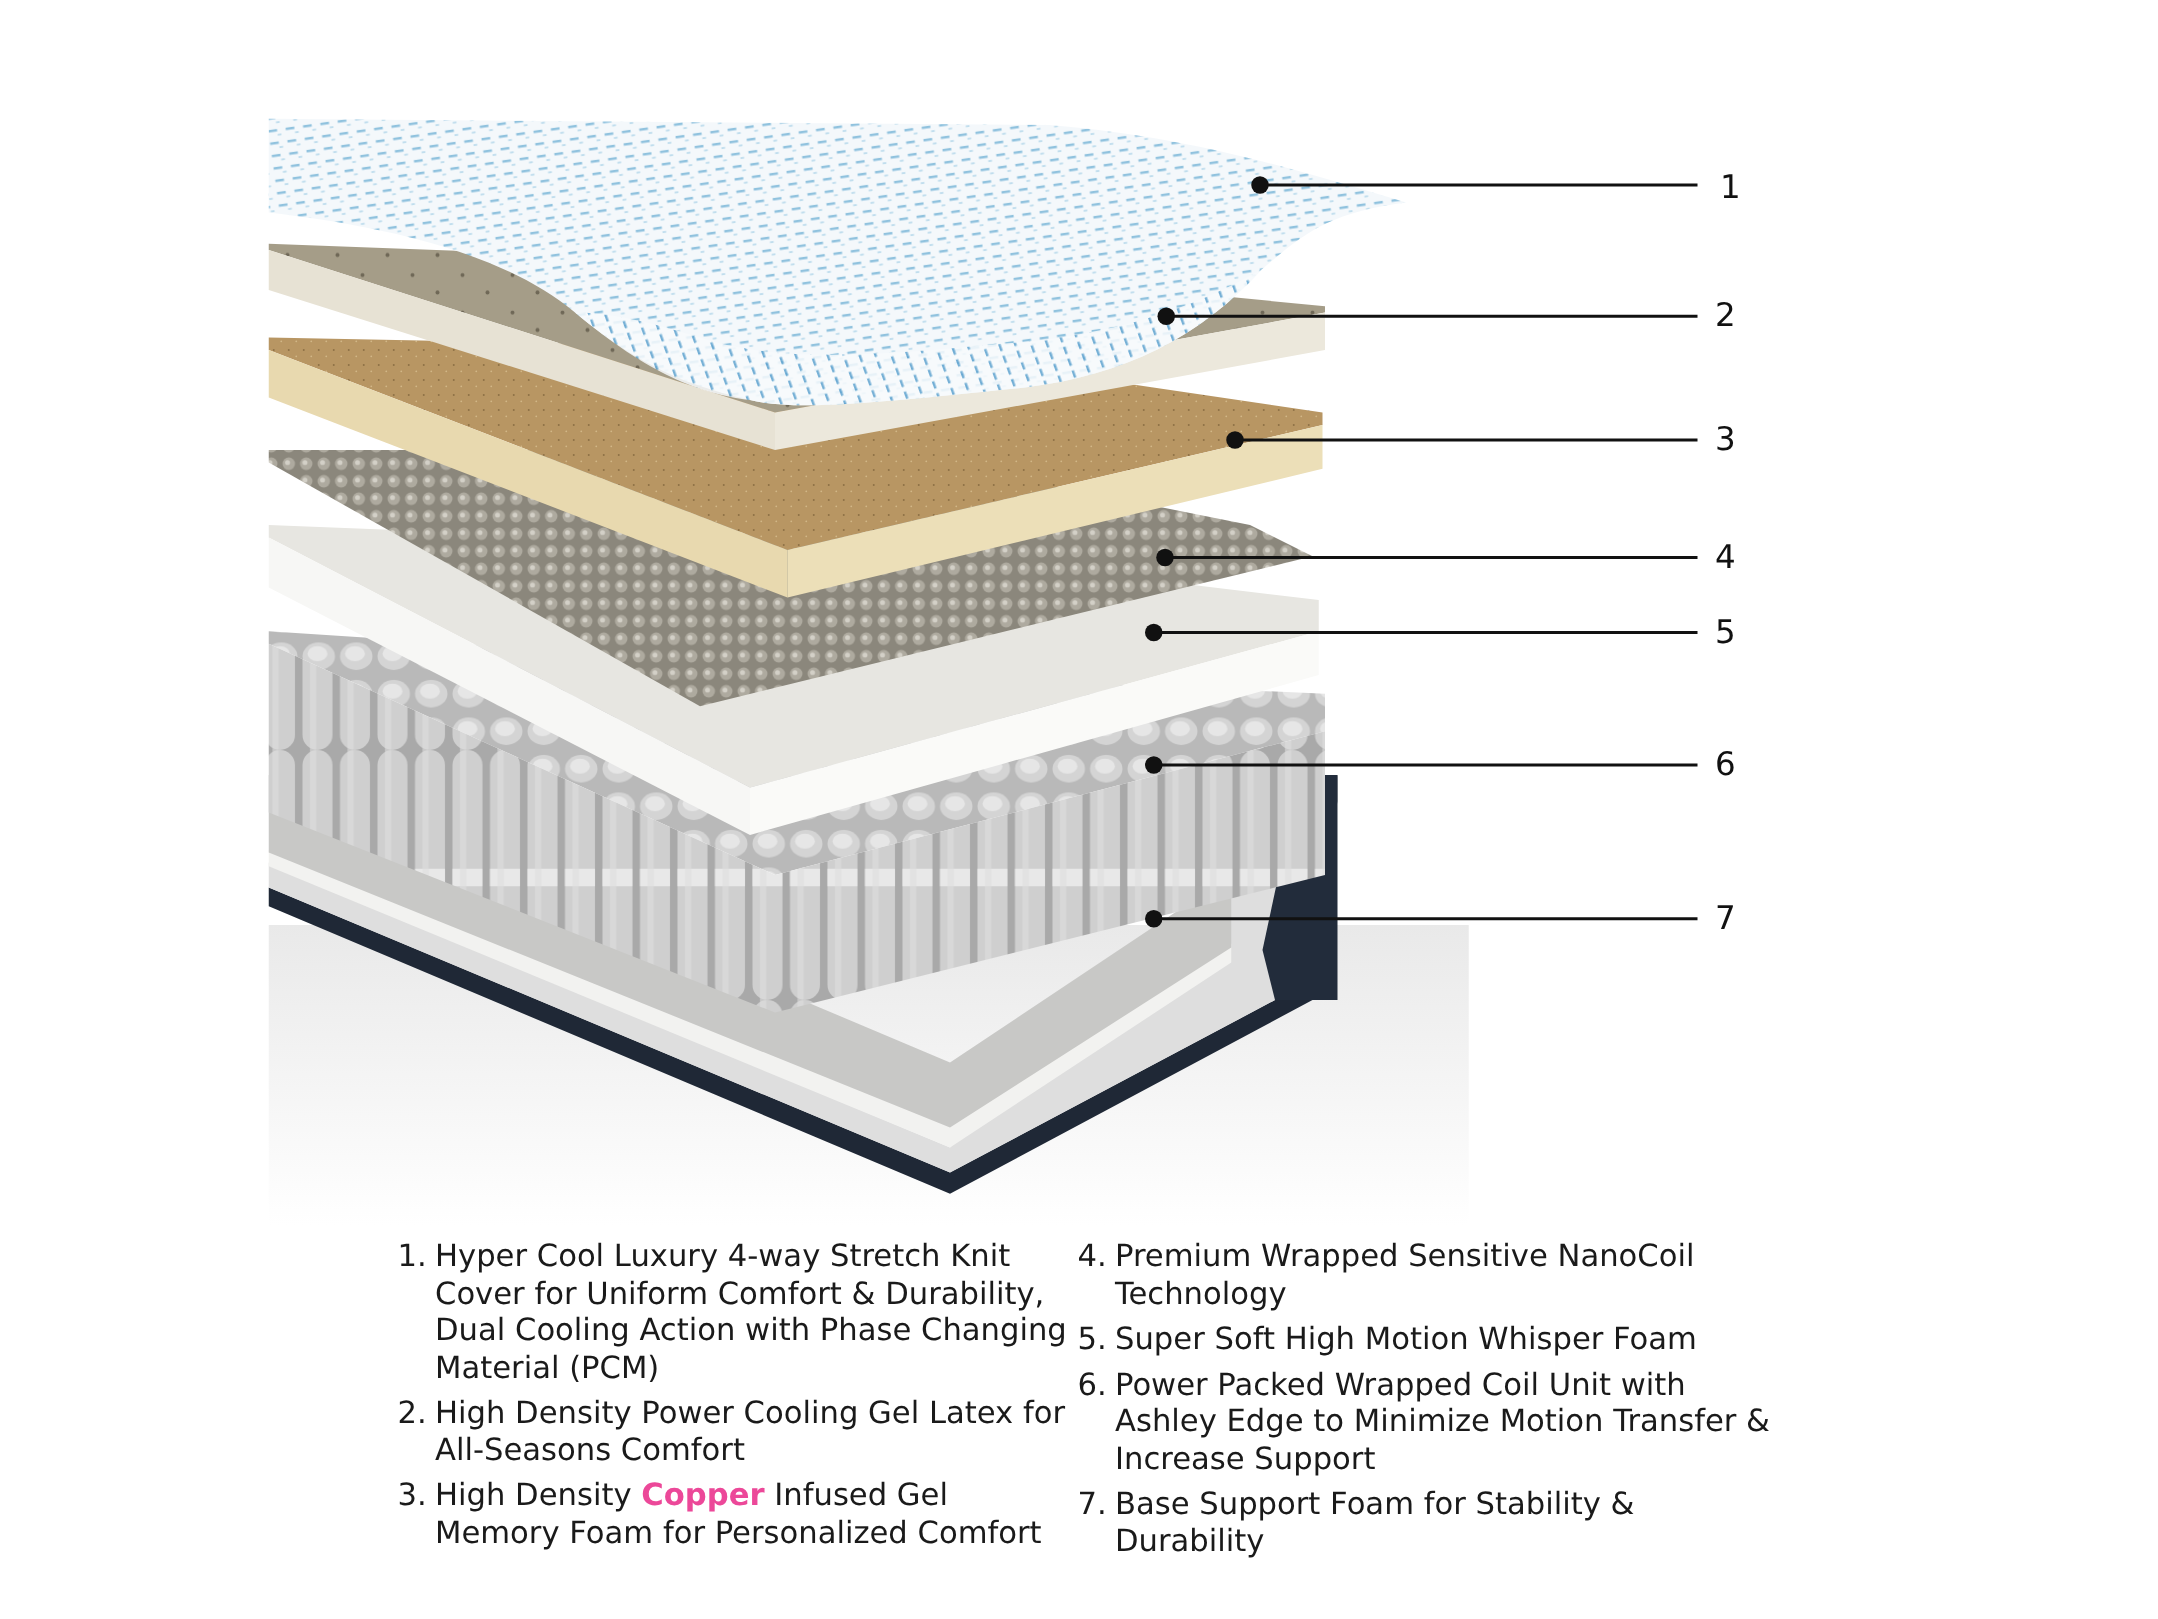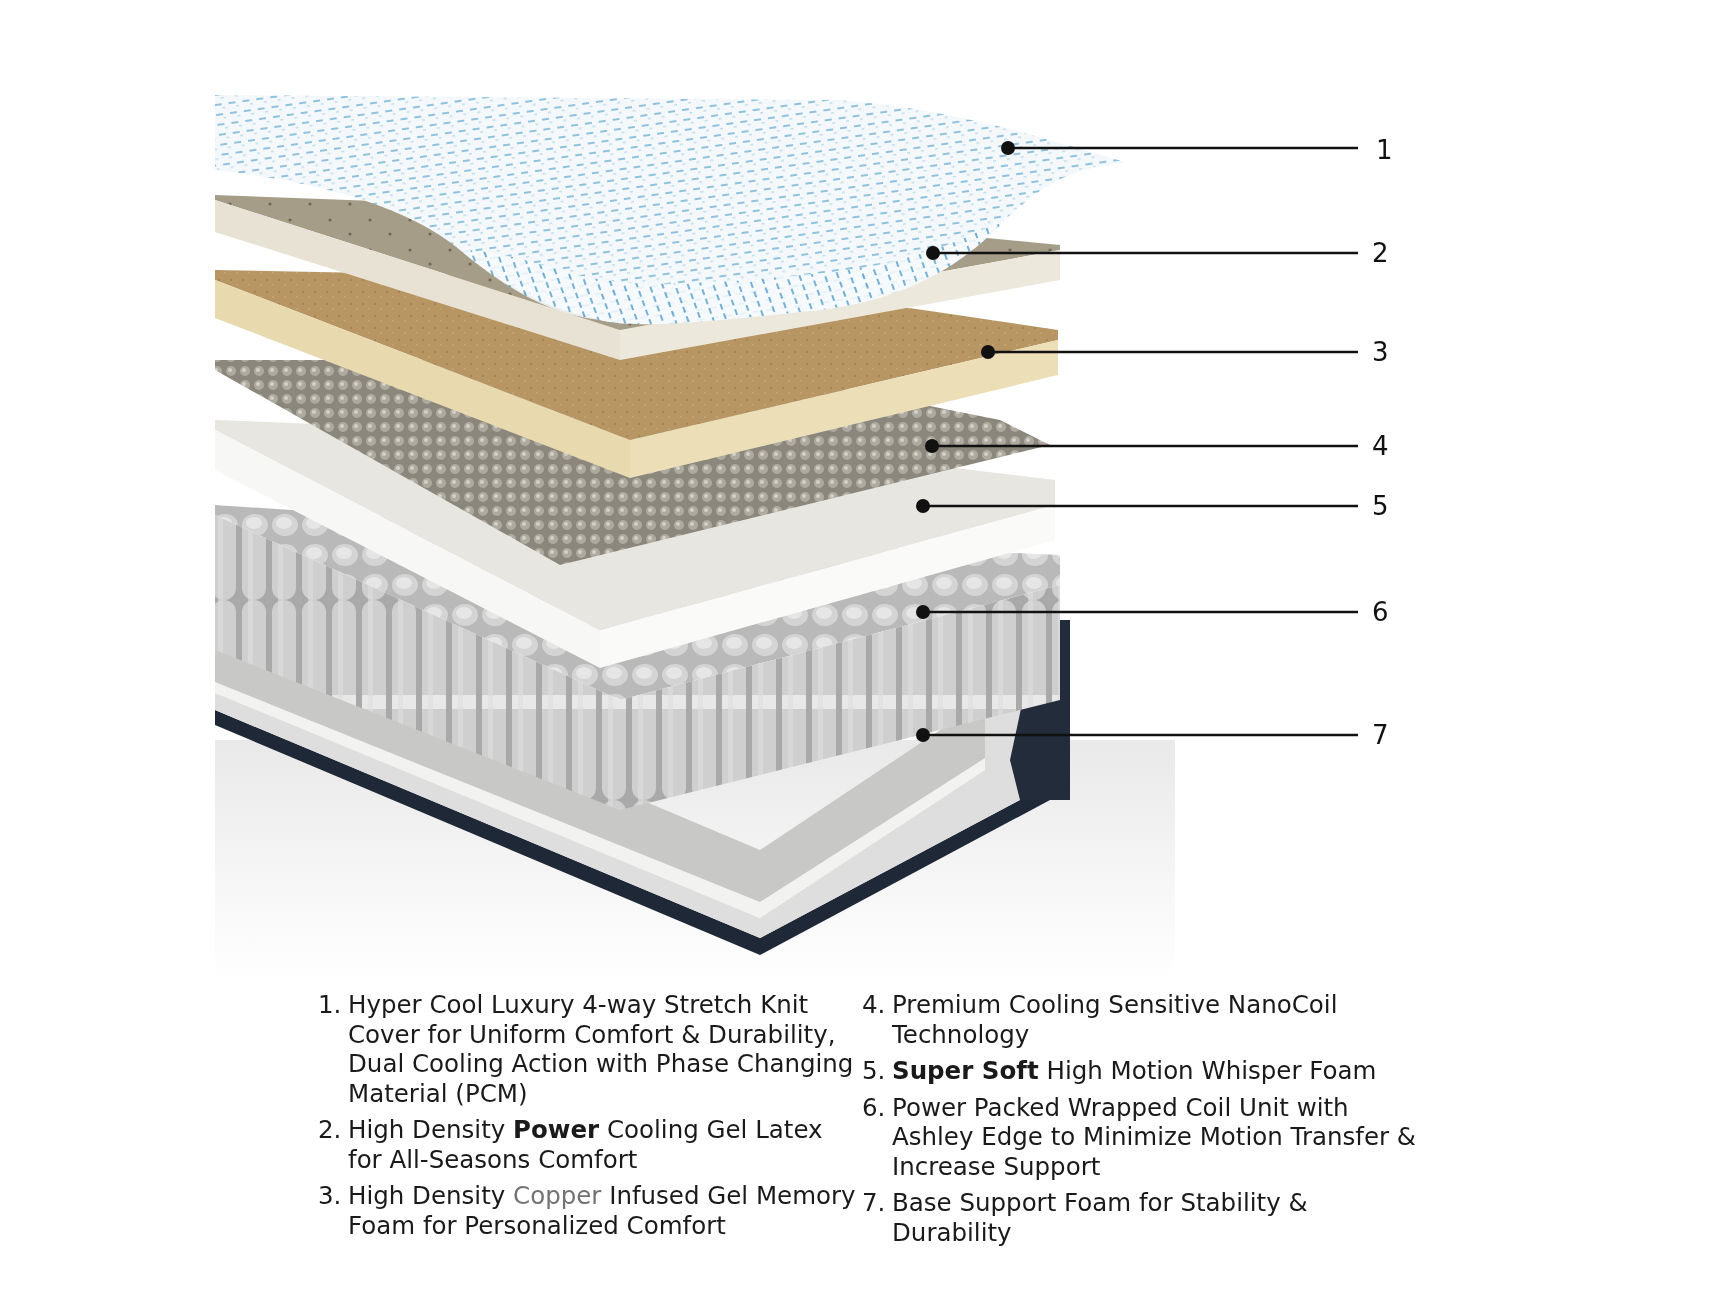--- a/index.html
+++ b/index.html
@@ -6,22 +6,22 @@
     body { width: 1726px; height: 1295px; position: relative; overflow: hidden;
            font-family: "DejaVu Sans", sans-serif; color: #1a1a1a; }
     #diagram { position: absolute; left: 0; top: 0; width: 1726px; height: 1000px; }
     .callout-num { position: absolute; font-size: 26px; font-weight: 400; color: #111; line-height: 1; }
     .legend { position: absolute; top: 990px; font-size: 24.5px; line-height: 29.5px; color: #1a1a1a; }
     .legend-col-1 { left: 318px; width: 540px; }
     .legend-col-2 { left: 862px; width: 560px; }
     .legend-item { display: flex; margin-bottom: 7px; }
     .legend-item .num { width: 30px; flex: 0 0 30px; }
     .legend-item .txt { flex: 1; }
-    .b { font-weight: 700; }
-    .copper { font-weight: 400; color: #737373; }
+    .b { font-weight: 400; }
+    .copper { font-weight: 700; color: #ec4899; }
   </style>
 </head>
 <body>
 
 <svg id="diagram" viewBox="0 0 1726 1000" width="1726" height="1000">
   <defs>
     <linearGradient id="floorShadow" x1="0" y1="0" x2="0" y2="1">
       <stop offset="0" stop-color="#e9e9e9"></stop>
       <stop offset="1" stop-color="#ffffff"></stop>
     </linearGradient>
@@ -142,21 +142,21 @@
   </div>
   <div class="legend-item">
     <span class="num">3.</span>
     <span class="txt"><span>High Density </span><span class="copper">Copper</span><span> Infused Gel Memory Foam for Personalized Comfort</span></span>
   </div>
 </div>
 
 <div class="legend legend-col-2">
   <div class="legend-item">
     <span class="num">4.</span>
-    <span class="txt"><span>Premium Cooling Sensitive NanoCoil Technology</span></span>
+    <span class="txt"><span>Premium Wrapped Sensitive NanoCoil Technology</span></span>
   </div>
   <div class="legend-item">
     <span class="num">5.</span>
     <span class="txt"><span class="b">Super Soft</span><span> High Motion Whisper Foam</span></span>
   </div>
   <div class="legend-item">
     <span class="num">6.</span>
     <span class="txt"><span>Power Packed Wrapped Coil Unit with Ashley Edge to Minimize Motion Transfer &amp; Increase Support</span></span>
   </div>
   <div class="legend-item">

